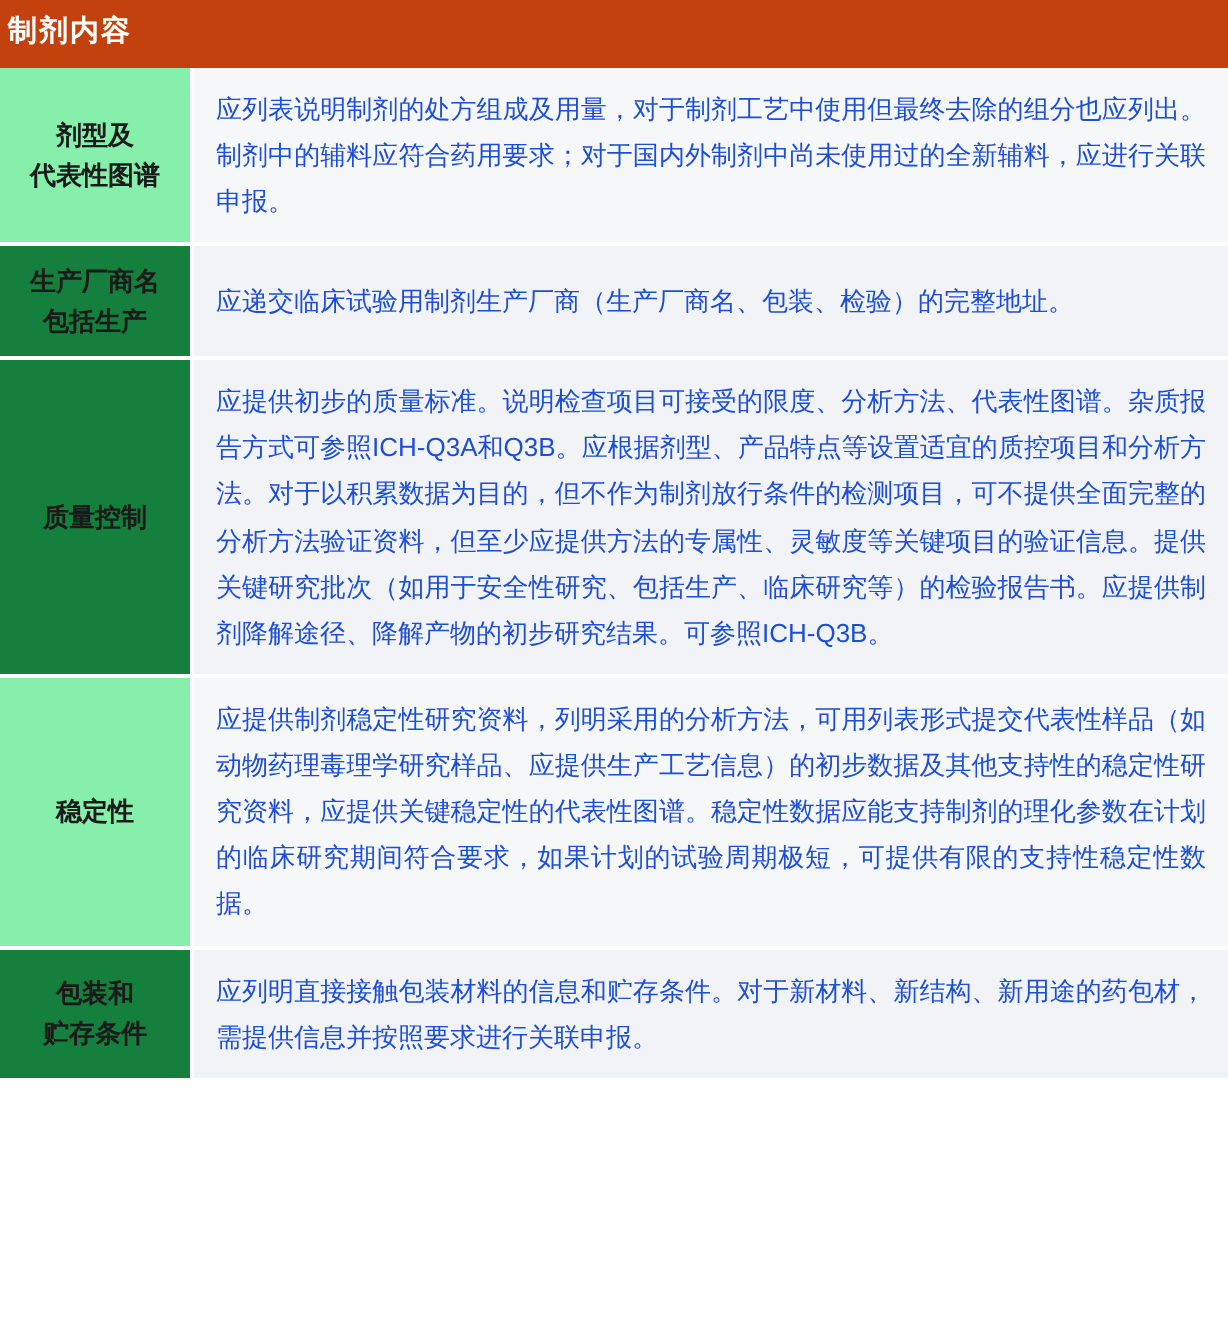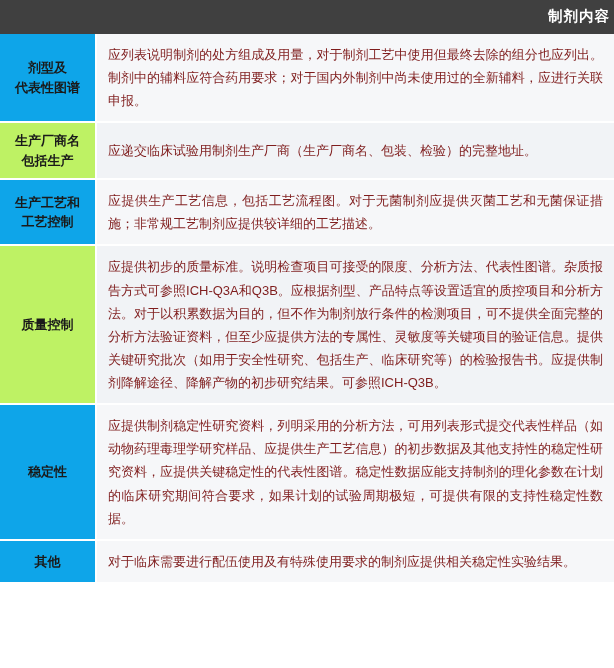--- a/index.html
+++ b/index.html
@@ -10,54 +10,54 @@
   body {
     width: 614px;
     font-family: "Liberation Sans", "DejaVu Sans", sans-serif;
   }
   .doc-table {
     width: 614px;
     border-collapse: collapse;
     table-layout: fixed;
   }
   .doc-table .header-cell {
-    background: #404040;
+    background: #c2410c;
     color: #ffffff;
     font-size: 14.5px;
     font-weight: bold;
-    text-align: right;
+    text-align: left;
     padding: 7px 4px 8px 4px;
     letter-spacing: 1px;
     line-height: 1.3;
   }
   .row-label {
     width: 96px;
-    background: #0ea5e9;
+    background: #86efac;
     color: #1a1a1a;
     font-size: 13px;
     font-weight: bold;
     text-align: center;
     vertical-align: middle;
     padding: 8px 6px;
     line-height: 1.5;
     border-bottom: 2px solid #ffffff;
     border-right: 2px solid #ffffff;
   }
   .row-body {
     background: #f6f7f9;
-    color: #7f1d1d;
+    color: #1d4ed8;
     font-size: 13px;
     text-align: justify;
     text-justify: inter-ideograph;
     vertical-align: middle;
     padding: 9px 11px 9px 11px;
     line-height: 1.78;
     border-bottom: 2px solid #ffffff;
   }
-  tr.band-alt .row-label { background: #bef264; }
+  tr.band-alt .row-label { background: #15803d; }
   tr.band-alt .row-body { background: #f1f3f6; }
   tr:last-child .row-label,
   tr:last-child .row-body { border-bottom: none; }
   .label-inner { display: block; }
 </style>
 </head>
 <body>
 
 <table class="doc-table">
   <colgroup>
@@ -77,39 +77,33 @@
       </td>
       <td class="row-body">应列表说明制剂的处方组成及用量，对于制剂工艺中使用但最终去除的组分也应列出。制剂中的辅料应符合药用要求；对于国内外制剂中尚未使用过的全新辅料，应进行关联申报。</td>
     </tr>
     <tr class="band-alt">
       <td class="row-label">
         <span class="label-inner">生产厂商名</span>
         <span class="label-inner">包括生产</span>
       </td>
       <td class="row-body">应递交临床试验用制剂生产厂商（生产厂商名、包装、检验）的完整地址。</td>
     </tr>
-    <tr>
-      <td class="row-label">
-        <span class="label-inner">生产工艺和</span>
-        <span class="label-inner">工艺控制</span>
-      </td>
-      <td class="row-body">应提供生产工艺信息，包括工艺流程图。对于无菌制剂应提供灭菌工艺和无菌保证措施；非常规工艺制剂应提供较详细的工艺描述。</td>
-    </tr>
     <tr class="band-alt">
       <td class="row-label">
         <span class="label-inner">质量控制</span>
       </td>
       <td class="row-body">应提供初步的质量标准。说明检查项目可接受的限度、分析方法、代表性图谱。杂质报告方式可参照ICH-Q3A和Q3B。应根据剂型、产品特点等设置适宜的质控项目和分析方法。对于以积累数据为目的，但不作为制剂放行条件的检测项目，可不提供全面完整的分析方法验证资料，但至少应提供方法的专属性、灵敏度等关键项目的验证信息。提供关键研究批次（如用于安全性研究、包括生产、临床研究等）的检验报告书。应提供制剂降解途径、降解产物的初步研究结果。可参照ICH-Q3B。</td>
     </tr>
     <tr>
       <td class="row-label">
         <span class="label-inner">稳定性</span>
       </td>
       <td class="row-body">应提供制剂稳定性研究资料，列明采用的分析方法，可用列表形式提交代表性样品（如动物药理毒理学研究样品、应提供生产工艺信息）的初步数据及其他支持性的稳定性研究资料，应提供关键稳定性的代表性图谱。稳定性数据应能支持制剂的理化参数在计划的临床研究期间符合要求，如果计划的试验周期极短，可提供有限的支持性稳定性数据。</td>
     </tr>
-    <tr>
+    <tr class="band-alt">
       <td class="row-label">
-        <span class="label-inner">其他</span>
+        <span class="label-inner">包装和</span>
+        <span class="label-inner">贮存条件</span>
       </td>
-      <td class="row-body">对于临床需要进行配伍使用及有特殊使用要求的制剂应提供相关稳定性实验结果。</td>
+      <td class="row-body">应列明直接接触包装材料的信息和贮存条件。对于新材料、新结构、新用途的药包材，需提供信息并按照要求进行关联申报。</td>
     </tr>
   </tbody>
 </table>
 
 </body></html>

